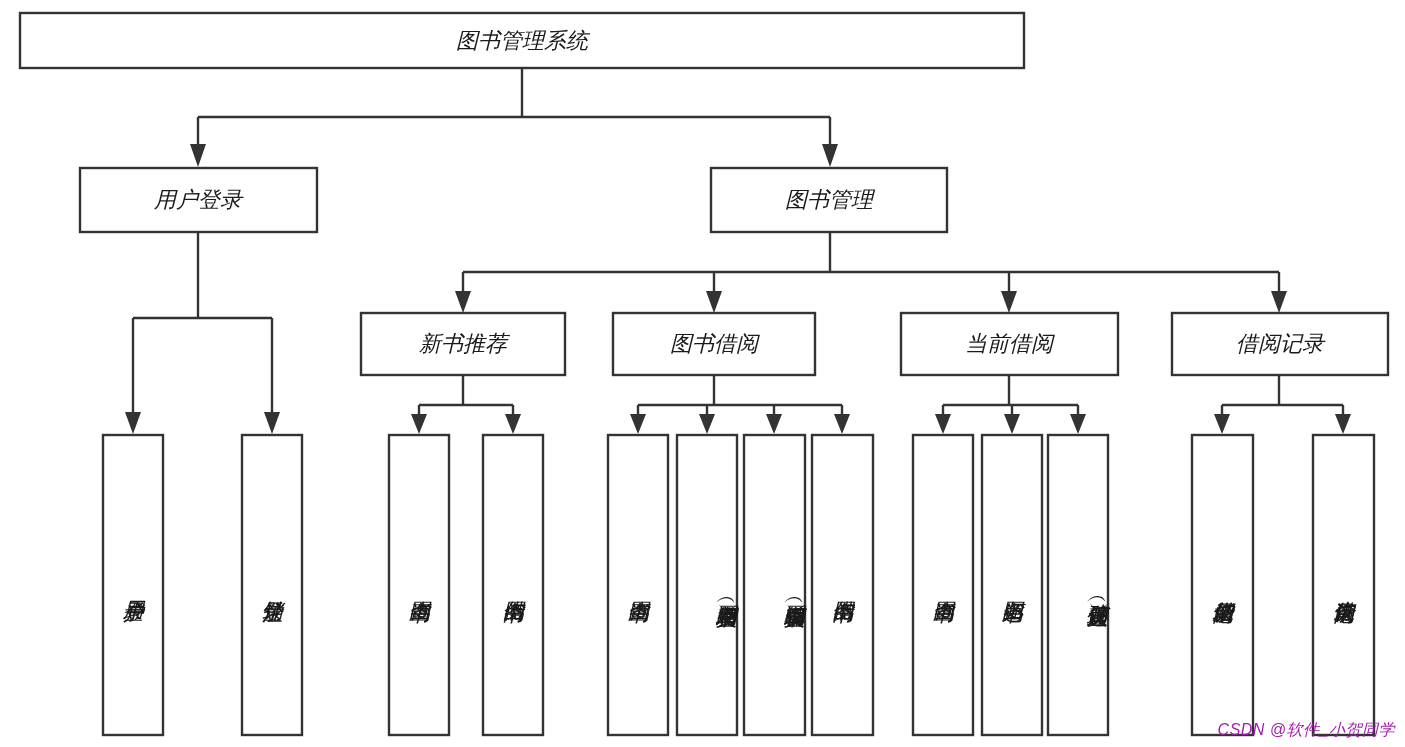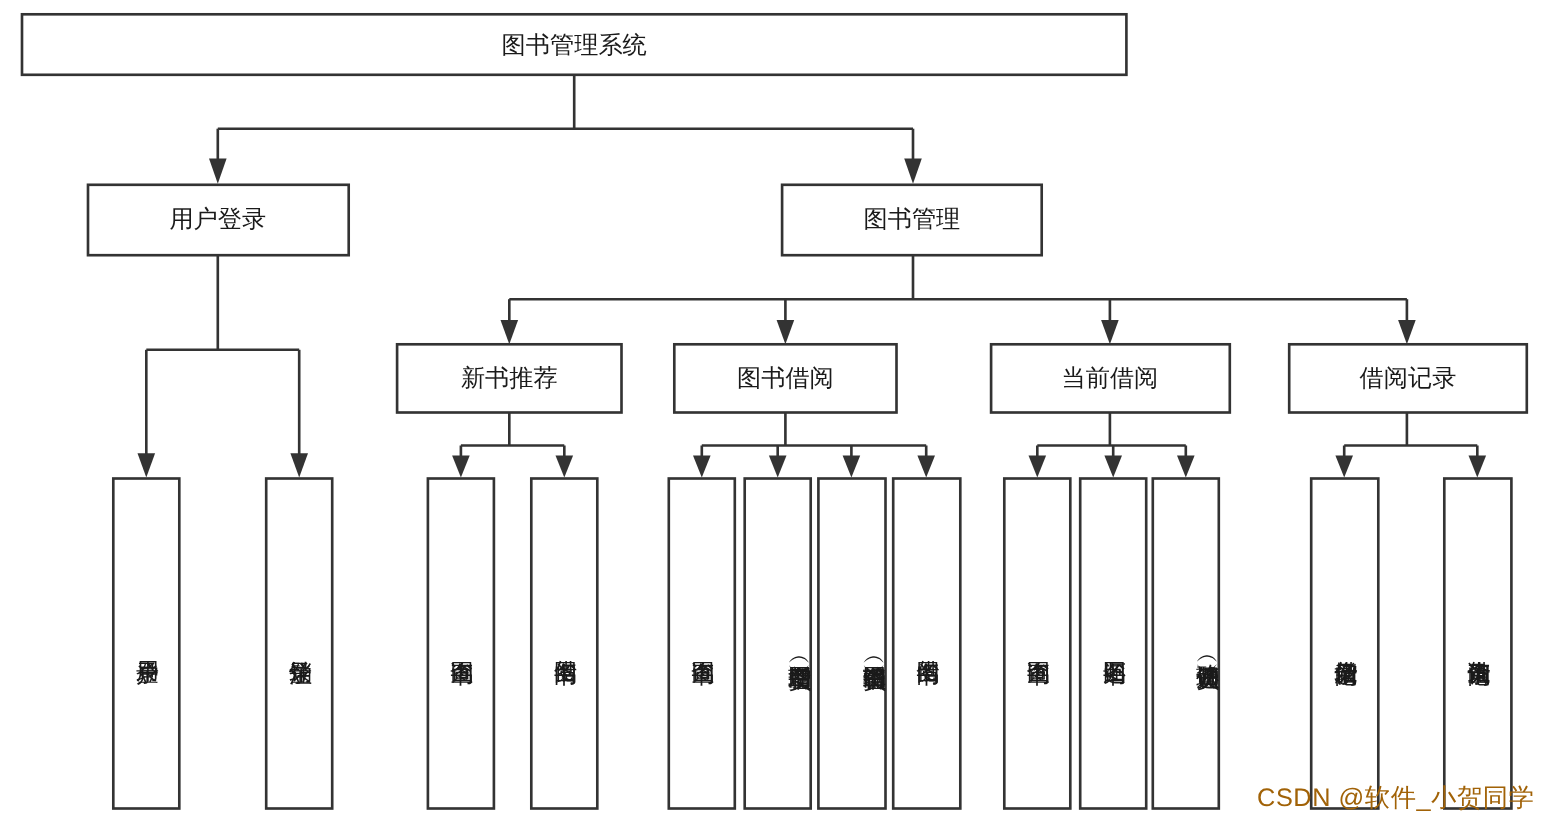--- a/index.html
+++ b/index.html
@@ -10,20 +10,21 @@
   }
   body {
     font-family: "Liberation Sans", "DejaVu Sans", sans-serif;
   }
   #diagram-root {
     position: relative;
     width: 1405px;
     height: 747px;
     background: #ffffff;
     overflow: hidden;
+    font-style: italic;
   }
   svg.diagram-svg {
     position: absolute;
     left: 0;
     top: 0;
     width: 1405px;
     height: 747px;
     display: block;
   }
   .node-box {
@@ -63,23 +64,23 @@
     writing-mode: vertical-rl;
     text-orientation: upright;
     white-space: nowrap;
     pointer-events: none;
     user-select: none;
   }
   .watermark {
     position: absolute;
     right: 10px;
     bottom: 6px;
-    color: #a16207;
-    font-family: "Liberation Sans", "DejaVu Sans", sans-serif;
-    font-size: 23px;
+    color: #a21caf;
+    font-family: "Liberation Sans", "DejaVu Sans", sans-serif;
+    font-size: 16px;
     letter-spacing: 0.5px;
     white-space: nowrap;
     user-select: none;
   }
 </style>
 </head>
 <body>
 
 <div id="diagram-root">
 

